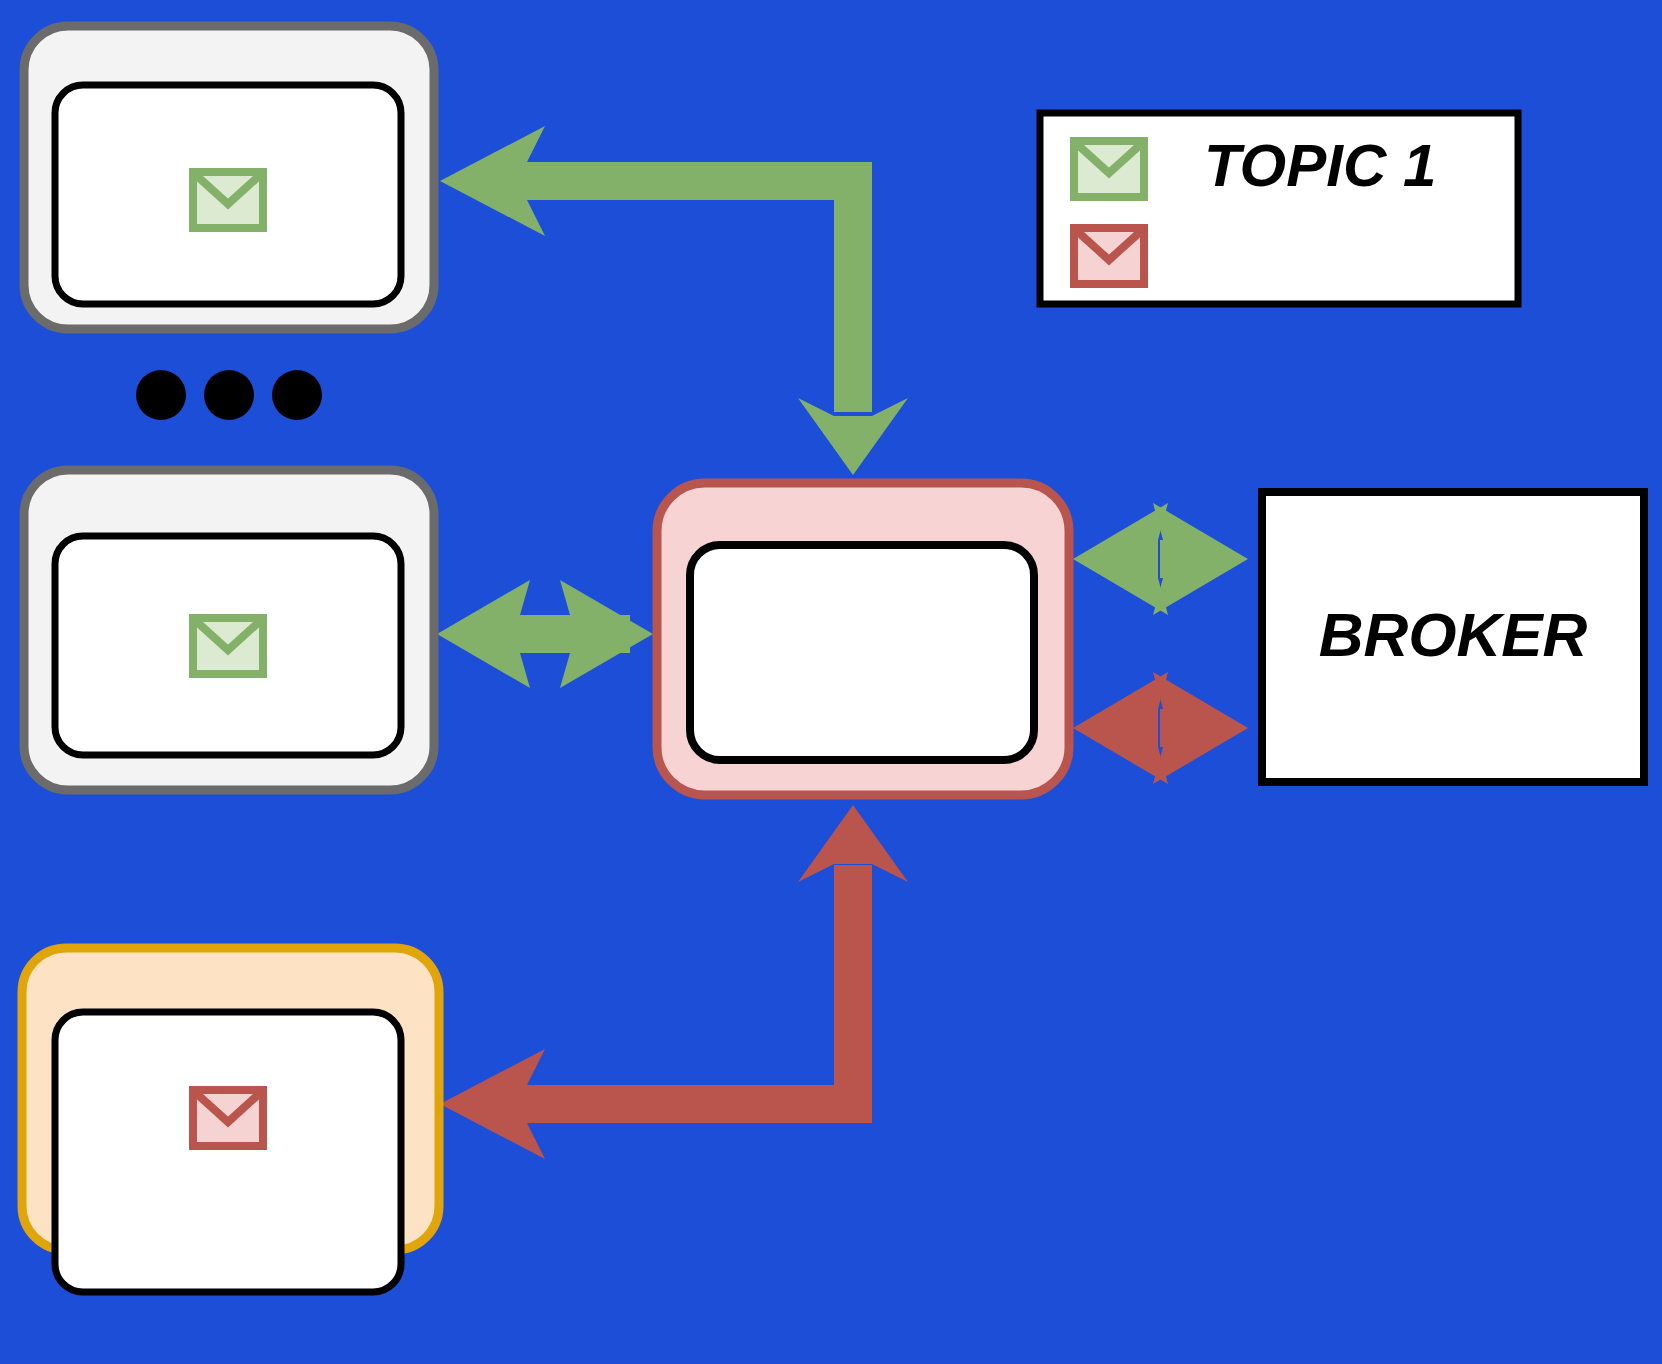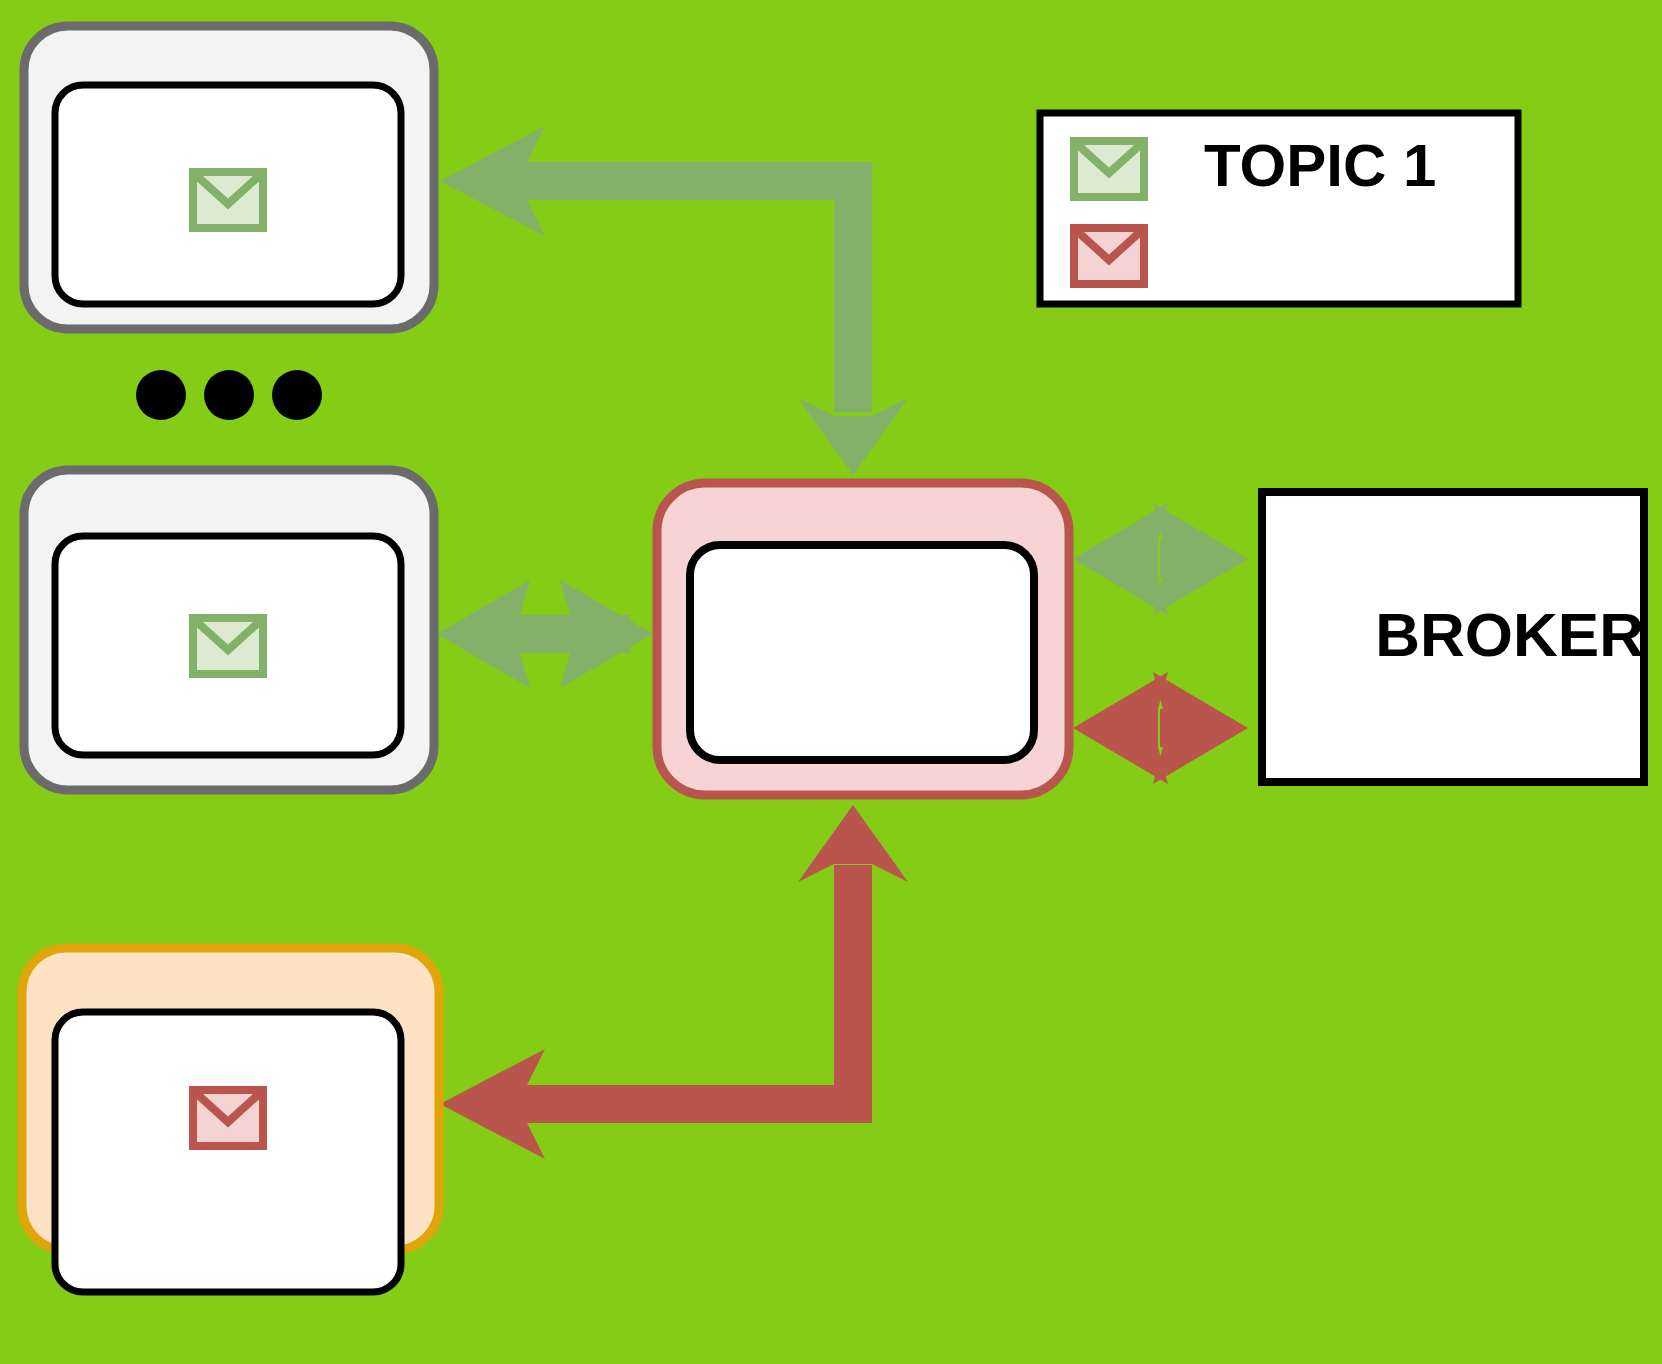--- a/index.html
+++ b/index.html
@@ -7,22 +7,23 @@
     padding: 0;
     background: #ffffff;
   }
   body {
     font-family: "Liberation Sans", sans-serif;
   }
   #stage {
     position: relative;
     width: 1662px;
     height: 1364px;
-    background: #84cc16;
+    background: #1d4ed8;
     overflow: hidden;
+    font-style: italic;
   }
   #stage > svg.layer {
     position: absolute;
     left: 0;
     top: 0;
     width: 1662px;
     height: 1364px;
   }
   .legend-label {
     position: absolute;
@@ -147,15 +148,15 @@
         <rect x="1074" y="228" width="70" height="56" fill="#f4d3d2" stroke="#ba554e" stroke-width="8"></rect>
         <polyline points="1078,232 1109,260 1140,232" fill="none" stroke="#ba554e" stroke-width="8"></polyline>
       </g>
     </g>
 
   </svg>
 
   <div class="legend-label" style="left:1204px; top:136px;">TOPIC 1</div>
 
 
-  <div class="broker-label" style="left:1262px; top:604px; width:382px;text-align:right;">BROKER</div>
+  <div class="broker-label" style="left:1262px; top:604px; width:382px;">BROKER</div>
 
 </div>
 
 </body></html>

